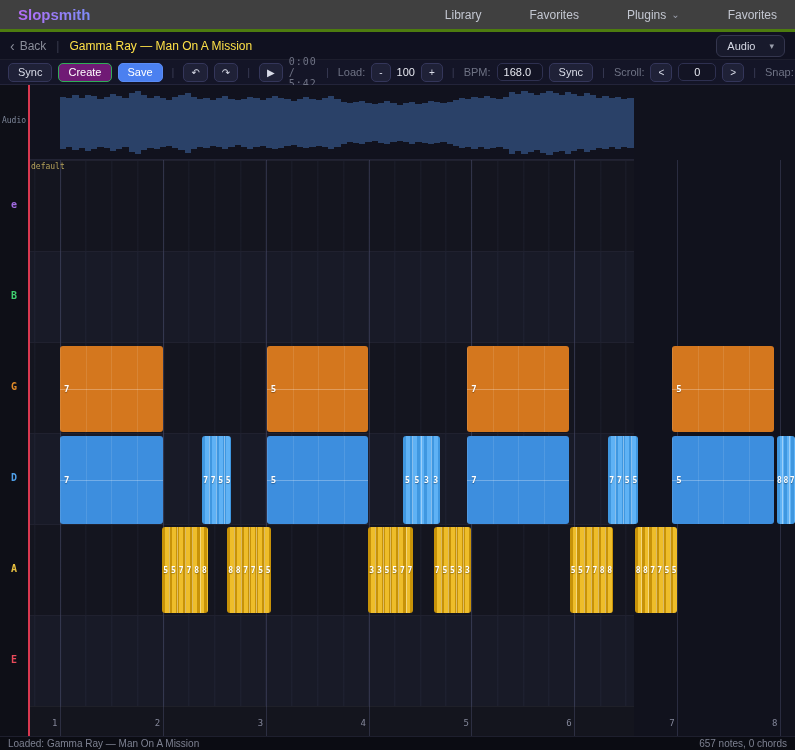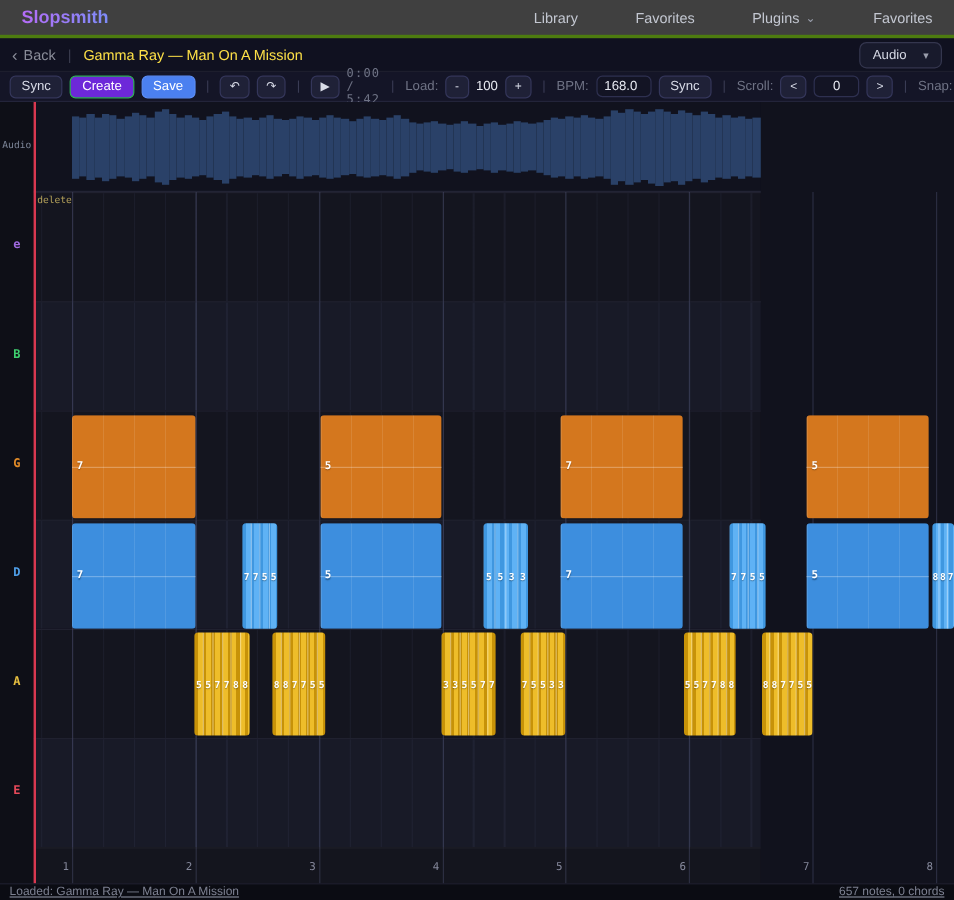--- a/index.html
+++ b/index.html
@@ -29,21 +29,21 @@
     color:#d5d8e4; font-size:11px; padding:4px 10px; display:flex; gap:14px; align-items:center; cursor:pointer;}
   .select-caret { font-size:9px; color:#9a9eac; }
 
   
   .toolbar { position:absolute; top:60px; left:0; right:0; height:25px; background:#141527;
     border-bottom:1px solid #23243a; display:flex; align-items:center; gap:6px; padding:0 8px;
     font-size:11px; }
   .tb-btn { background:#1f2137; border:1px solid #34365a; border-radius:5px; color:#d9dce8;
     font-size:11px; padding:2px 9px; cursor:pointer; line-height:13px; }
   .tb-btn.sq { padding:2px 7px; font-size:10px; }
-  .tb-btn.green { background:#6d28d9; border-color:#2fae57; color:#fff; }
+  .tb-btn.green { background:#701a75; border-color:#2fae57; color:#fff; }
   .tb-btn.blue  { background:#4b80f0; border-color:#5a8cf5; color:#fff; }
   .tb-sep { color:#3a3c55; margin:0 3px; }
   .tb-label { color:#6f7385; }
   .tb-time { color:#6f7385; font-family:"DejaVu Sans Mono", monospace; font-size:10px; letter-spacing:1px;}
   .tb-value { color:#e6e8f0; }
   .tb-input { background:#131424; border:1px solid #2e3050; border-radius:5px; color:#e6e8f0;
     font-size:11px; padding:2px 6px; width:46px; font-family:"Liberation Sans",sans-serif; }
   .tb-input.small { width:38px; text-align:center; }
 
   
@@ -83,21 +83,21 @@
 
   .ruler { position:absolute; top:621px; left:28px; right:0; height:30px; background:#14151e;
     border-top:1px solid rgba(255,255,255,0.05); }
   .ruler-num { position:absolute; top:11px; color:#84879a; font-size:9px;
     font-family:"DejaVu Sans Mono", monospace; }
   .playhead { position:absolute; left:28px; top:0; width:2px; height:651px; background:#d93850; z-index:6; }
 
   
   .statusbar { position:absolute; bottom:0; left:0; right:0; height:14px; background:#0b0c13;
     border-top:1px solid #1e1f2e; display:flex; align-items:center; justify-content:space-between;
-    padding:0 8px; color:#7d8191; font-size:10px;text-decoration:underline; }
+    padding:0 8px; color:#7d8191; font-size:10px; }
   .status-right { display:flex; gap:40px; }
 </style>
 </head>
 <body>
 
 <div class="app">
 
   <header class="topbar">
     <div class="logo">Slopsmith</div>
     <nav class="nav">
@@ -276,21 +276,21 @@
     <div id="measure-lines">
         <div class="measure-line" style="left: 60px;"></div>
         <div class="measure-line" style="left: 162.857px;"></div>
         <div class="measure-line" style="left: 265.714px;"></div>
         <div class="measure-line" style="left: 368.571px;"></div>
         <div class="measure-line" style="left: 471.428px;"></div>
         <div class="measure-line" style="left: 574.285px;"></div>
         <div class="measure-line" style="left: 677.142px;"></div>
         <div class="measure-line" style="left: 779.999px;"></div>
       </div>
-    <div class="region-label">delete</div>
+    <div class="region-label">default</div>
     <div id="notes">
         <div class="note sustain" style="left: 60px; width: 103px; top: 261px; height: 86px; background-color: rgb(212, 119, 30);">
           <span class="note-label">7</span>
         </div>
         <div class="note sustain" style="left: 266.7px; width: 101.6px; top: 261px; height: 86px; background-color: rgb(212, 119, 30);">
           <span class="note-label">5</span>
         </div>
         <div class="note sustain" style="left: 467.3px; width: 101.3px; top: 261px; height: 86px; background-color: rgb(212, 119, 30);">
           <span class="note-label">7</span>
         </div>

